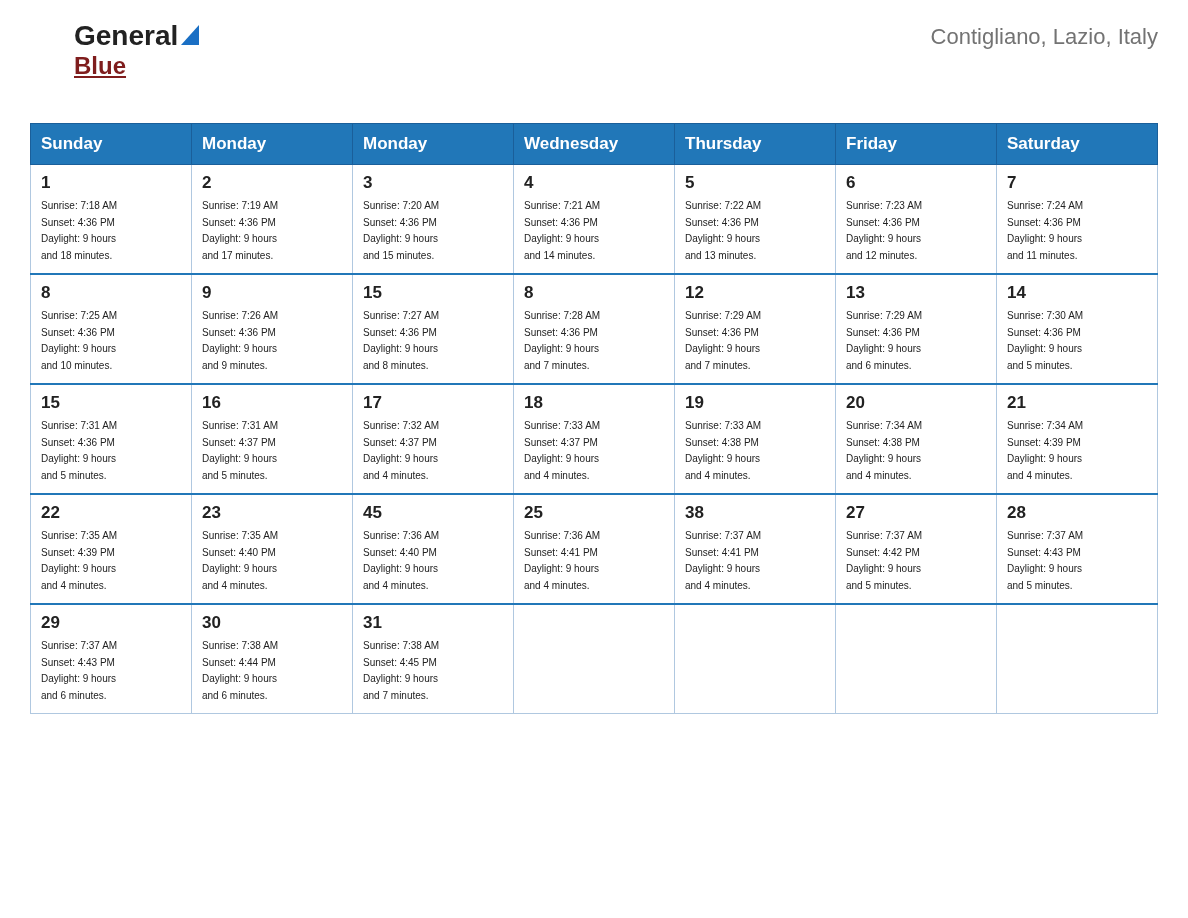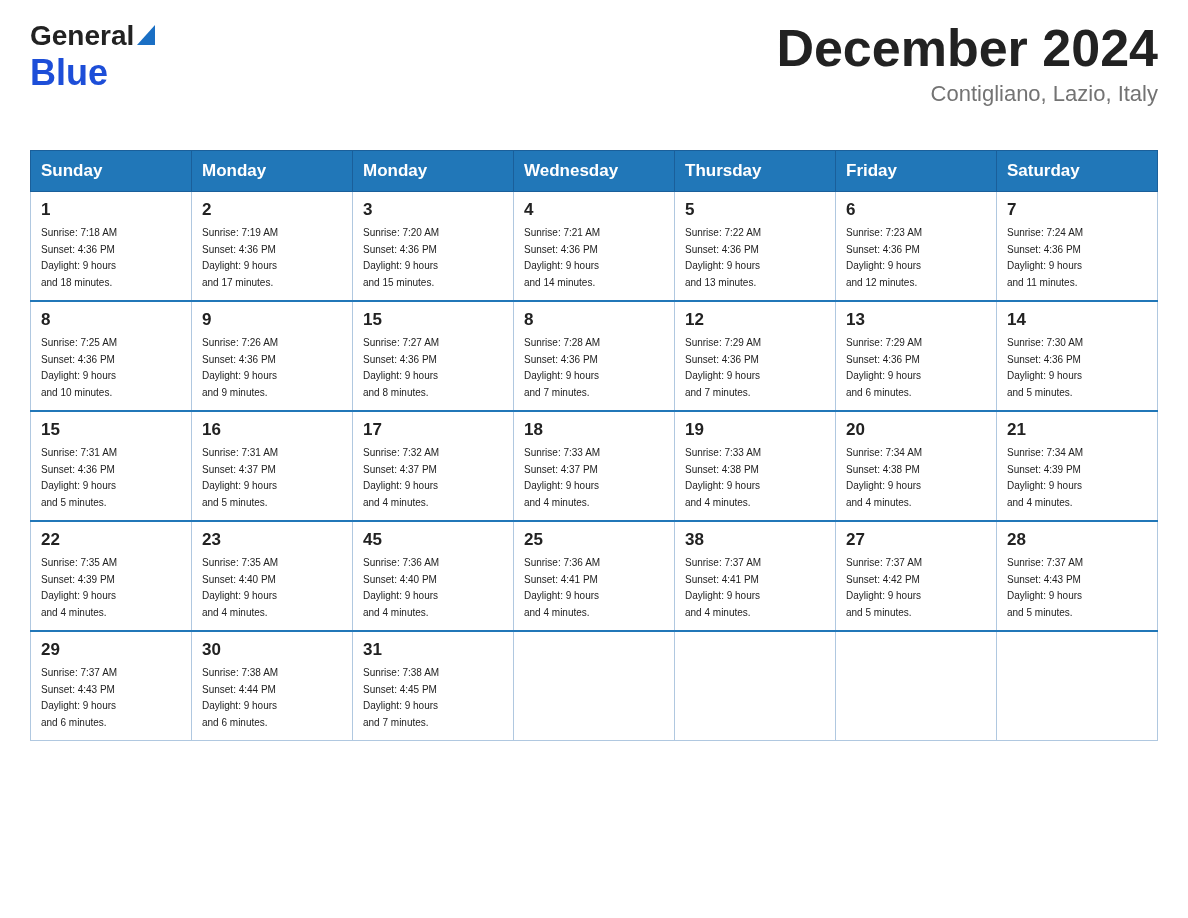--- a/index.html
+++ b/index.html
@@ -14,20 +14,21 @@
     .header {
       display: flex;
       justify-content: space-between;
       align-items: flex-start;
       margin-bottom: 18px;
     }
     .logo {
       display: flex;
       flex-direction: column;
       align-items: flex-start;
+      margin-left: 44px;
     }
     .title-block {
       text-align: right;
     }
     .title-block h1 {
       font-size: 52px;
       font-weight: bold;
       color: #222;
       line-height: 1.1;
     }
@@ -82,44 +83,44 @@
       display: flex;
       align-items: center;
       gap: 0;
     }
     .logo-general {
       font-size: 28px;
       font-weight: bold;
       color: #222;
     }
     .logo-blue-word {
-      font-size: 36px;
-      font-weight: bold;
-      color: #1d4ed8;
+      font-size: 24px;
+      font-weight: bold;
+      color: #7f1d1d;
+      text-decoration: underline;
     }
   </style>
 </head>
 <body>
 
 <div class="header">
   <div class="logo">
     <div class="logo-row">
       <span class="logo-general">General</span>
       <span style="display:inline-block; margin-left:3px; margin-top:2px;">
         <svg width="18" height="20" viewBox="0 0 18 20">
             <polygon points="0,20 18,20 18,0" fill="#1a6fc4"></polygon>
           </svg>
       </span>
     </div>
     <div>
       <span class="logo-blue-word">Blue</span>
     </div>
   </div>
   <div class="title-block">
-    <h1>December 2024</h1>
     <h2>Contigliano, Lazio, Italy</h2>
   </div>
 </div>
 
 <table class="calendar">
   <thead>
     <tr>
 
     <th>Sunday</th>
         <th>Monday</th>

